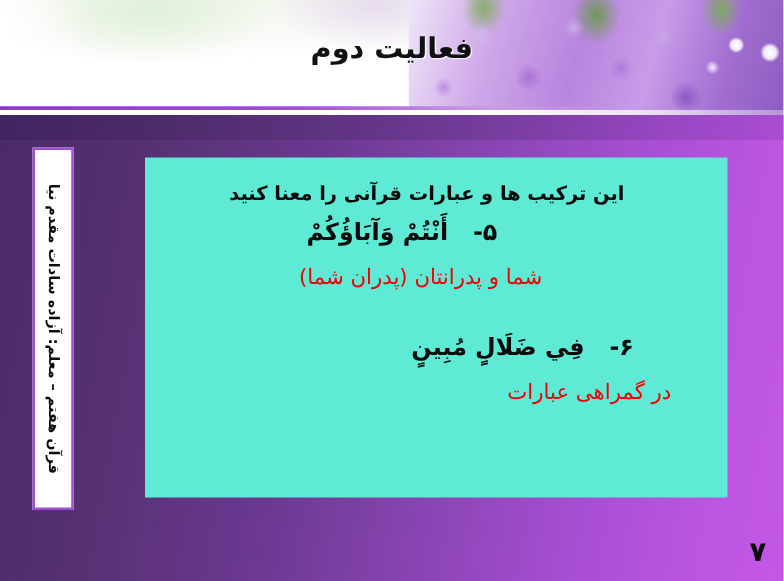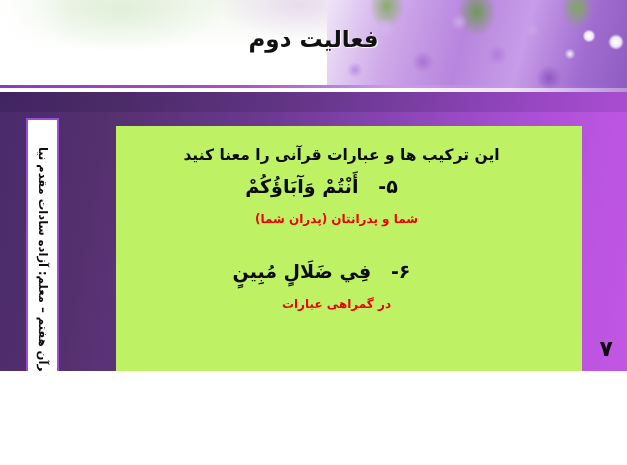--- a/index.html
+++ b/index.html
@@ -4,21 +4,21 @@
 <title>فعالیت دوم</title>
 <style>
   html, body {
     margin: 0;
     padding: 0;
     background: #ffffff;
   }
   #slide {
     position: relative;
     width: 627px;
-    height: 371px;
+    height: 465px;
     overflow: hidden;
     font-family: "DejaVu Sans", "Liberation Sans", sans-serif;
     background: #ffffff;
   }
 
   
   .header-band {
     position: absolute;
     left: 0; top: 0;
     width: 627px;
@@ -131,51 +131,51 @@
     font-weight: bold;
     color: #0c0c0c;
     direction: rtl;
   }
 
   
   .content-panel {
     position: absolute;
     left: 116px; top: 126px;
     width: 466px; height: 272px;
-    background: #bef264;
+    background: #5eead4;
     z-index: 6;
     box-sizing: border-box;
     padding: 14px 35px 10px 20px;
     direction: rtl;
     text-align: right;
   }
   .content-heading {
     font-size: 15.5px;
     font-weight: bold;
     color: #0b0b0b;
     text-align: center;
     margin: 6px 0 0 0;
     letter-spacing: 0.2px;
   }
   .qitem {
     margin-top: 8px;
     text-align: center;
   }
-  .qitem.second { margin-top: 30px; }
+  .qitem.second { margin-top: 30px; text-align: right; }
   .q-arabic {
     font-size: 19px;
     font-weight: bold;
     color: #0b0b0b;
     direction: rtl;
     padding-right: 40px;
     line-height: 1.5;
   }
   .q-translation {
-    font-size: 12px;
-    font-weight: bold;
+    font-size: 17px;
+    font-weight: normal;
     color: #ee0000;
     direction: rtl;
     margin-top: 10px;
     padding-right: 10px;
     line-height: 1.4;
   }
 
   
   .page-number {
     position: absolute;

